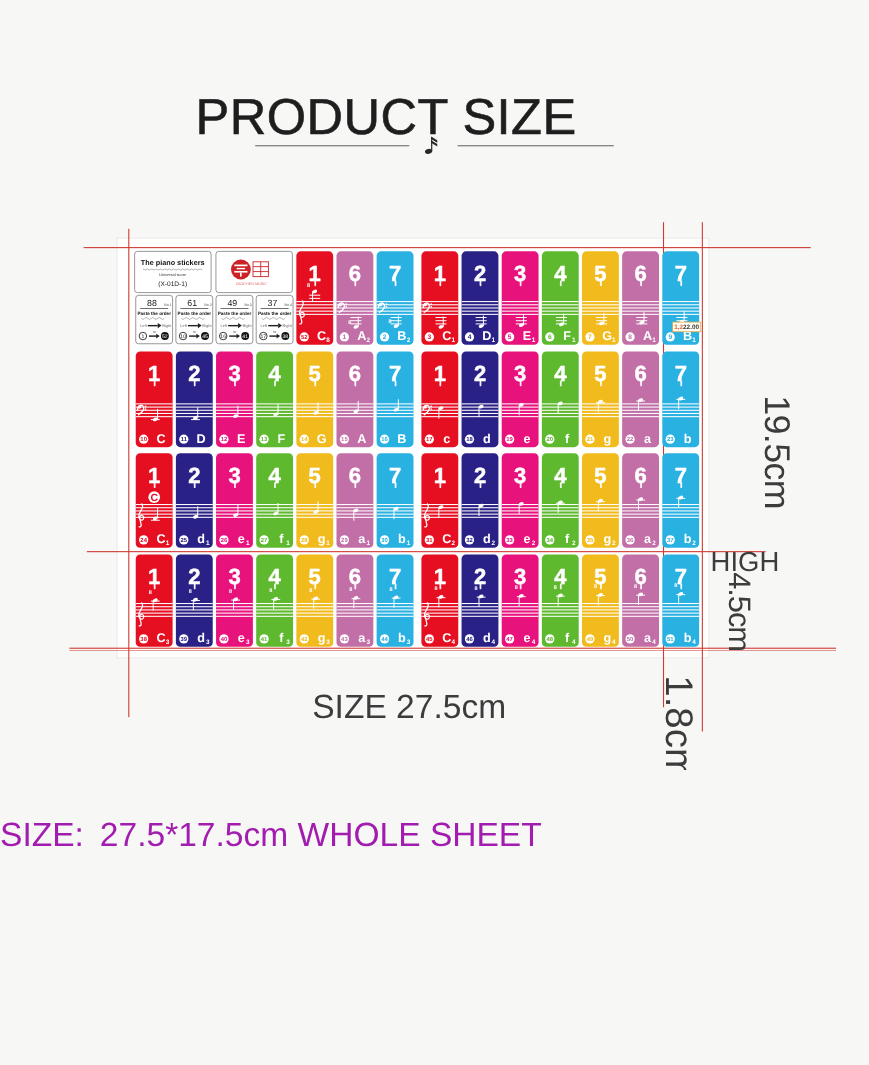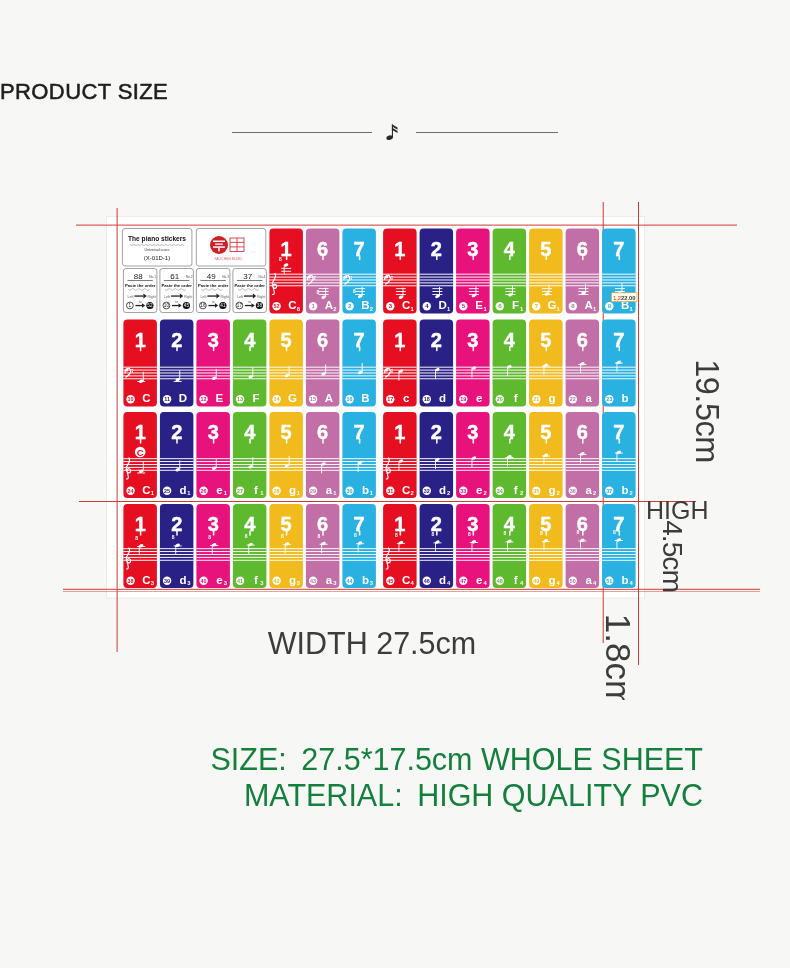--- a/index.html
+++ b/index.html
@@ -3,21 +3,21 @@
 <meta charset="utf-8">
 <title>Product Size</title>
 <style>
 html,body{margin:0;padding:0}
 body{width:790px;height:968px;background:#f7f7f6;font-family:"Liberation Sans",sans-serif;position:relative;overflow:hidden}
 .abs{position:absolute}
 </style>
 </head>
 <body>
 
-<div class="abs" style="left:0;top:79px;width:702px;font-size:22px;color:#1e1e1e;letter-spacing:0.4px;-webkit-text-stroke:0.55px #1e1e1e;white-space:nowrap">PRODUCT SIZE</div>
+<div class="abs" style="left:0;top:79px;width:702px;text-align:center;font-size:46px;color:#1e1e1e;letter-spacing:0.4px;-webkit-text-stroke:0.55px #1e1e1e;white-space:nowrap">PRODUCT SIZE</div>
 
 <div class="abs" style="left:232px;top:132px;width:140px;height:1px;background:#6e6e6e"></div>
 
 <div class="abs" style="left:416px;top:132px;width:142px;height:1px;background:#6e6e6e"></div>
 
 <svg class="abs" style="left:386px;top:123px" width="14" height="18" viewBox="0 0 14 18">
 <g fill="#2a2a2a">
       <ellipse cx="3.6" cy="14.6" rx="3.3" ry="2.2" transform="rotate(-14 3.6 14.6)"></ellipse>
 <rect x="5.9" y="1.6" width="1.1" height="13"></rect>
 <path d="M5.9,1.2 l5.6,3.4 0,2.1 -5.6,-3.4 z"></path>
@@ -869,18 +869,17 @@
 
 <text transform="translate(695.5,411) rotate(90)" font-size="32.5" letter-spacing="-0.5" fill="#3c3c3c" text-anchor="middle">19.5cm</text>
 
 <text x="646" y="519" font-size="25" fill="#3c3c3c">HIGH</text>
 
 <text transform="translate(662.5,556) rotate(90)" font-size="28.2" letter-spacing="-1" fill="#3c3c3c" text-anchor="middle">4.5cm</text>
 
 <text transform="translate(605.5,661.5) rotate(90)" font-size="35" fill="#3c3c3c" text-anchor="middle">1.8cm</text>
 </svg>
 
-<div class="abs" style="left:172px;top:626px;width:400px;text-align:center;font-size:30.5px;color:#3c3c3c;white-space:nowrap">WIDTH 27.5cm</div>
-
-<div class="abs" style="left:0;top:741px;width:703px;text-align:right;font-size:30.5px;color:#15803d;line-height:36.4px;white-space:nowrap">
+<div class="abs" style="left:172px;top:626px;width:400px;text-align:center;font-size:30.5px;color:#3c3c3c;white-space:nowrap">SIZE 27.5cm</div>
+
+<div class="abs" style="left:0;top:741px;width:703px;text-align:left;font-size:30.5px;color:#a21caf;line-height:36.4px;white-space:nowrap">
 <div>SIZE<span style="letter-spacing:6px">:</span> 27.5*17.5cm WHOLE SHEET</div>
-<div>MATERIAL<span style="letter-spacing:6px">:</span> HIGH QUALITY PVC</div>
 </div>
 
 </body></html>

